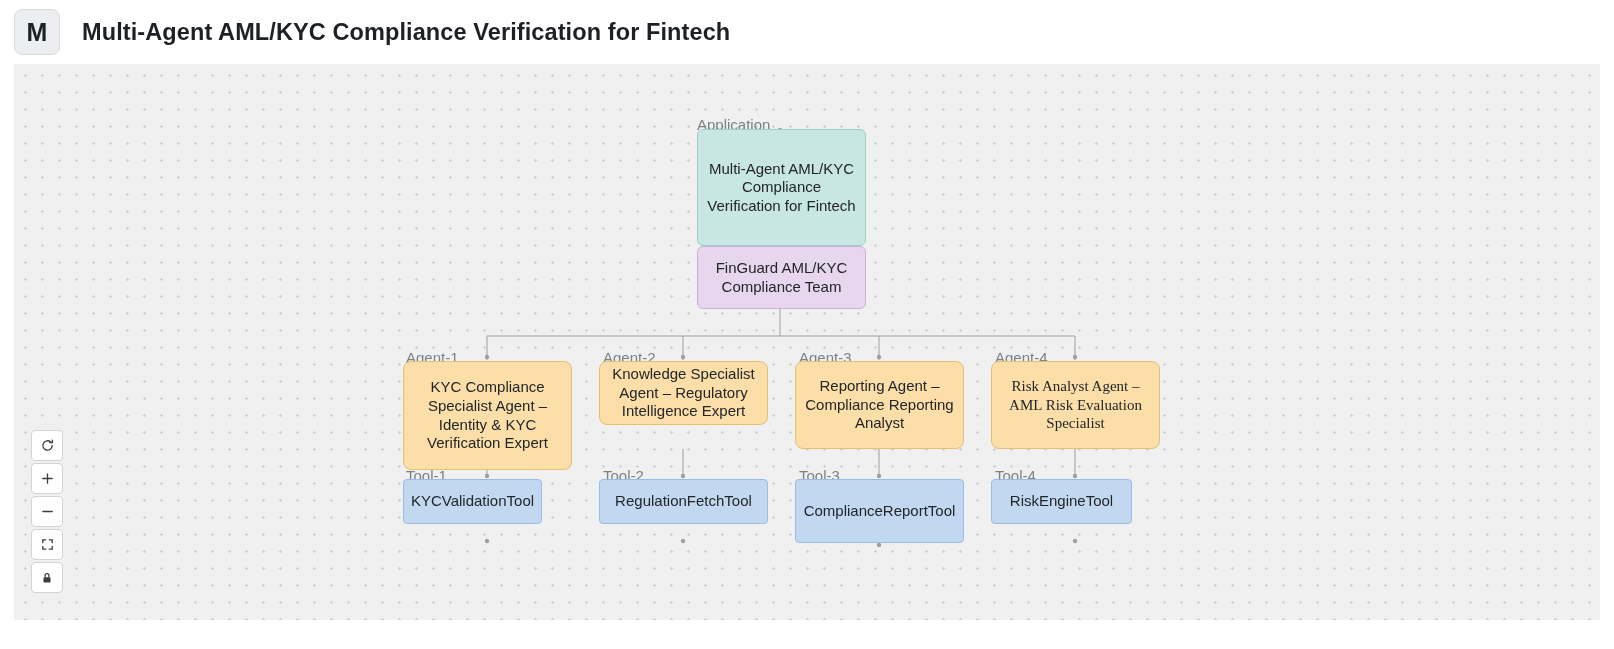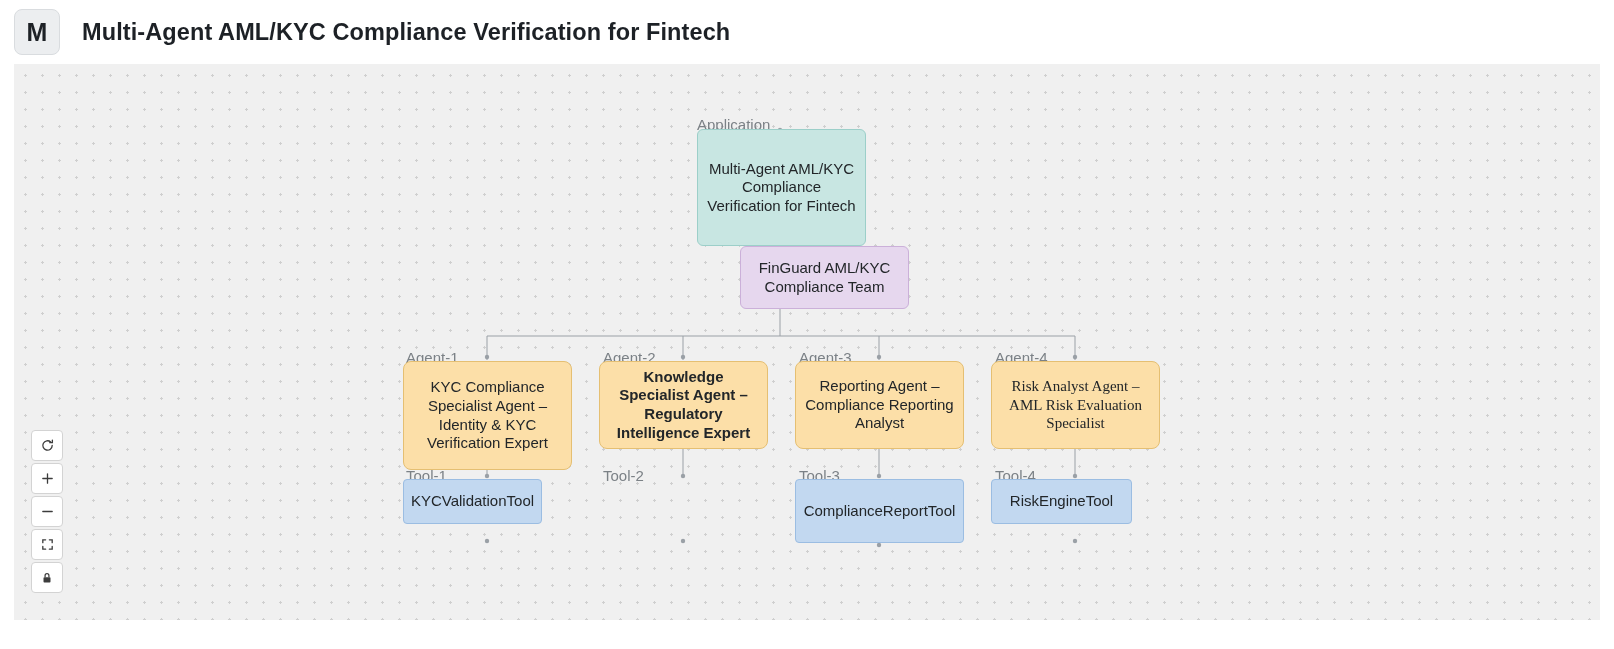--- a/index.html
+++ b/index.html
@@ -180,38 +180,39 @@
         <circle cx="473" cy="477" r="2.2"></circle>
         <circle cx="669" cy="477" r="2.2"></circle>
         <circle cx="865" cy="481" r="2.2"></circle>
         <circle cx="1061" cy="477" r="2.2"></circle>
       </g>
     </svg>
 
     <div class="node-label" style="left:683px; top:52px;">Application</div>
     <div class="node node-app" style="left:683px; top:65px; width:169px; height:117px;">Multi-Agent AML/KYC Compliance Verification for Fintech</div>
 
-    <div class="node node-team" style="left:683px; top:182px; width:169px; height:63px;margin-left:43px;">FinGuard AML/KYC Compliance Team</div>
+    <div class="node node-team" style="left:683px; top:182px; width:169px; height:63px;">FinGuard AML/KYC Compliance Team</div>
 
     <div class="node-label" style="left:392px; top:285px;">Agent-1</div>
     <div class="node node-agent" style="left:389px; top:297px; width:169px; height:109px;">KYC Compliance Specialist Agent – Identity &amp; KYC Verification Expert</div>
 
     <div class="node-label" style="left:589px; top:285px;">Agent-2</div>
-    <div class="node node-agent" style="left:585px; top:297px; width:169px; height:88px;font-weight:bold;">Knowledge Specialist Agent – Regulatory Intelligence Expert</div>
+    <div class="node node-agent" style="left:585px; top:297px; width:169px; height:64px;">Knowledge Specialist Agent – Regulatory Intelligence Expert</div>
 
     <div class="node-label" style="left:785px; top:285px;">Agent-3</div>
     <div class="node node-agent" style="left:781px; top:297px; width:169px; height:88px;">Reporting Agent – Compliance Reporting Analyst</div>
 
     <div class="node-label" style="left:981px; top:285px;">Agent-4</div>
     <div class="node node-agent" style="left:977px; top:297px; width:169px; height:88px;font-family:Liberation Serif, serif;">Risk Analyst Agent – AML Risk Evaluation Specialist</div>
 
     <div class="node-label" style="left:392px; top:403px;">Tool-1</div>
     <div class="node node-tool" style="left:389px; top:415px; width:139px; height:45px;">KYCValidationTool</div>
 
     <div class="node-label" style="left:589px; top:403px;text-align:right;">Tool-2</div>
+    <div class="node node-tool" style="left:585px; top:415px; width:169px; height:45px;">RegulationFetchTool</div>
 
     <div class="node-label" style="left:785px; top:403px;">Tool-3</div>
     <div class="node node-tool" style="left:781px; top:415px; width:169px; height:64px;">ComplianceReportTool</div>
 
     <div class="node-label" style="left:981px; top:403px;">Tool-4</div>
     <div class="node node-tool" style="left:977px; top:415px; width:141px; height:45px;">RiskEngineTool</div>
 
     <div class="controls">
       <div class="ctrl-btn">
         <span>

